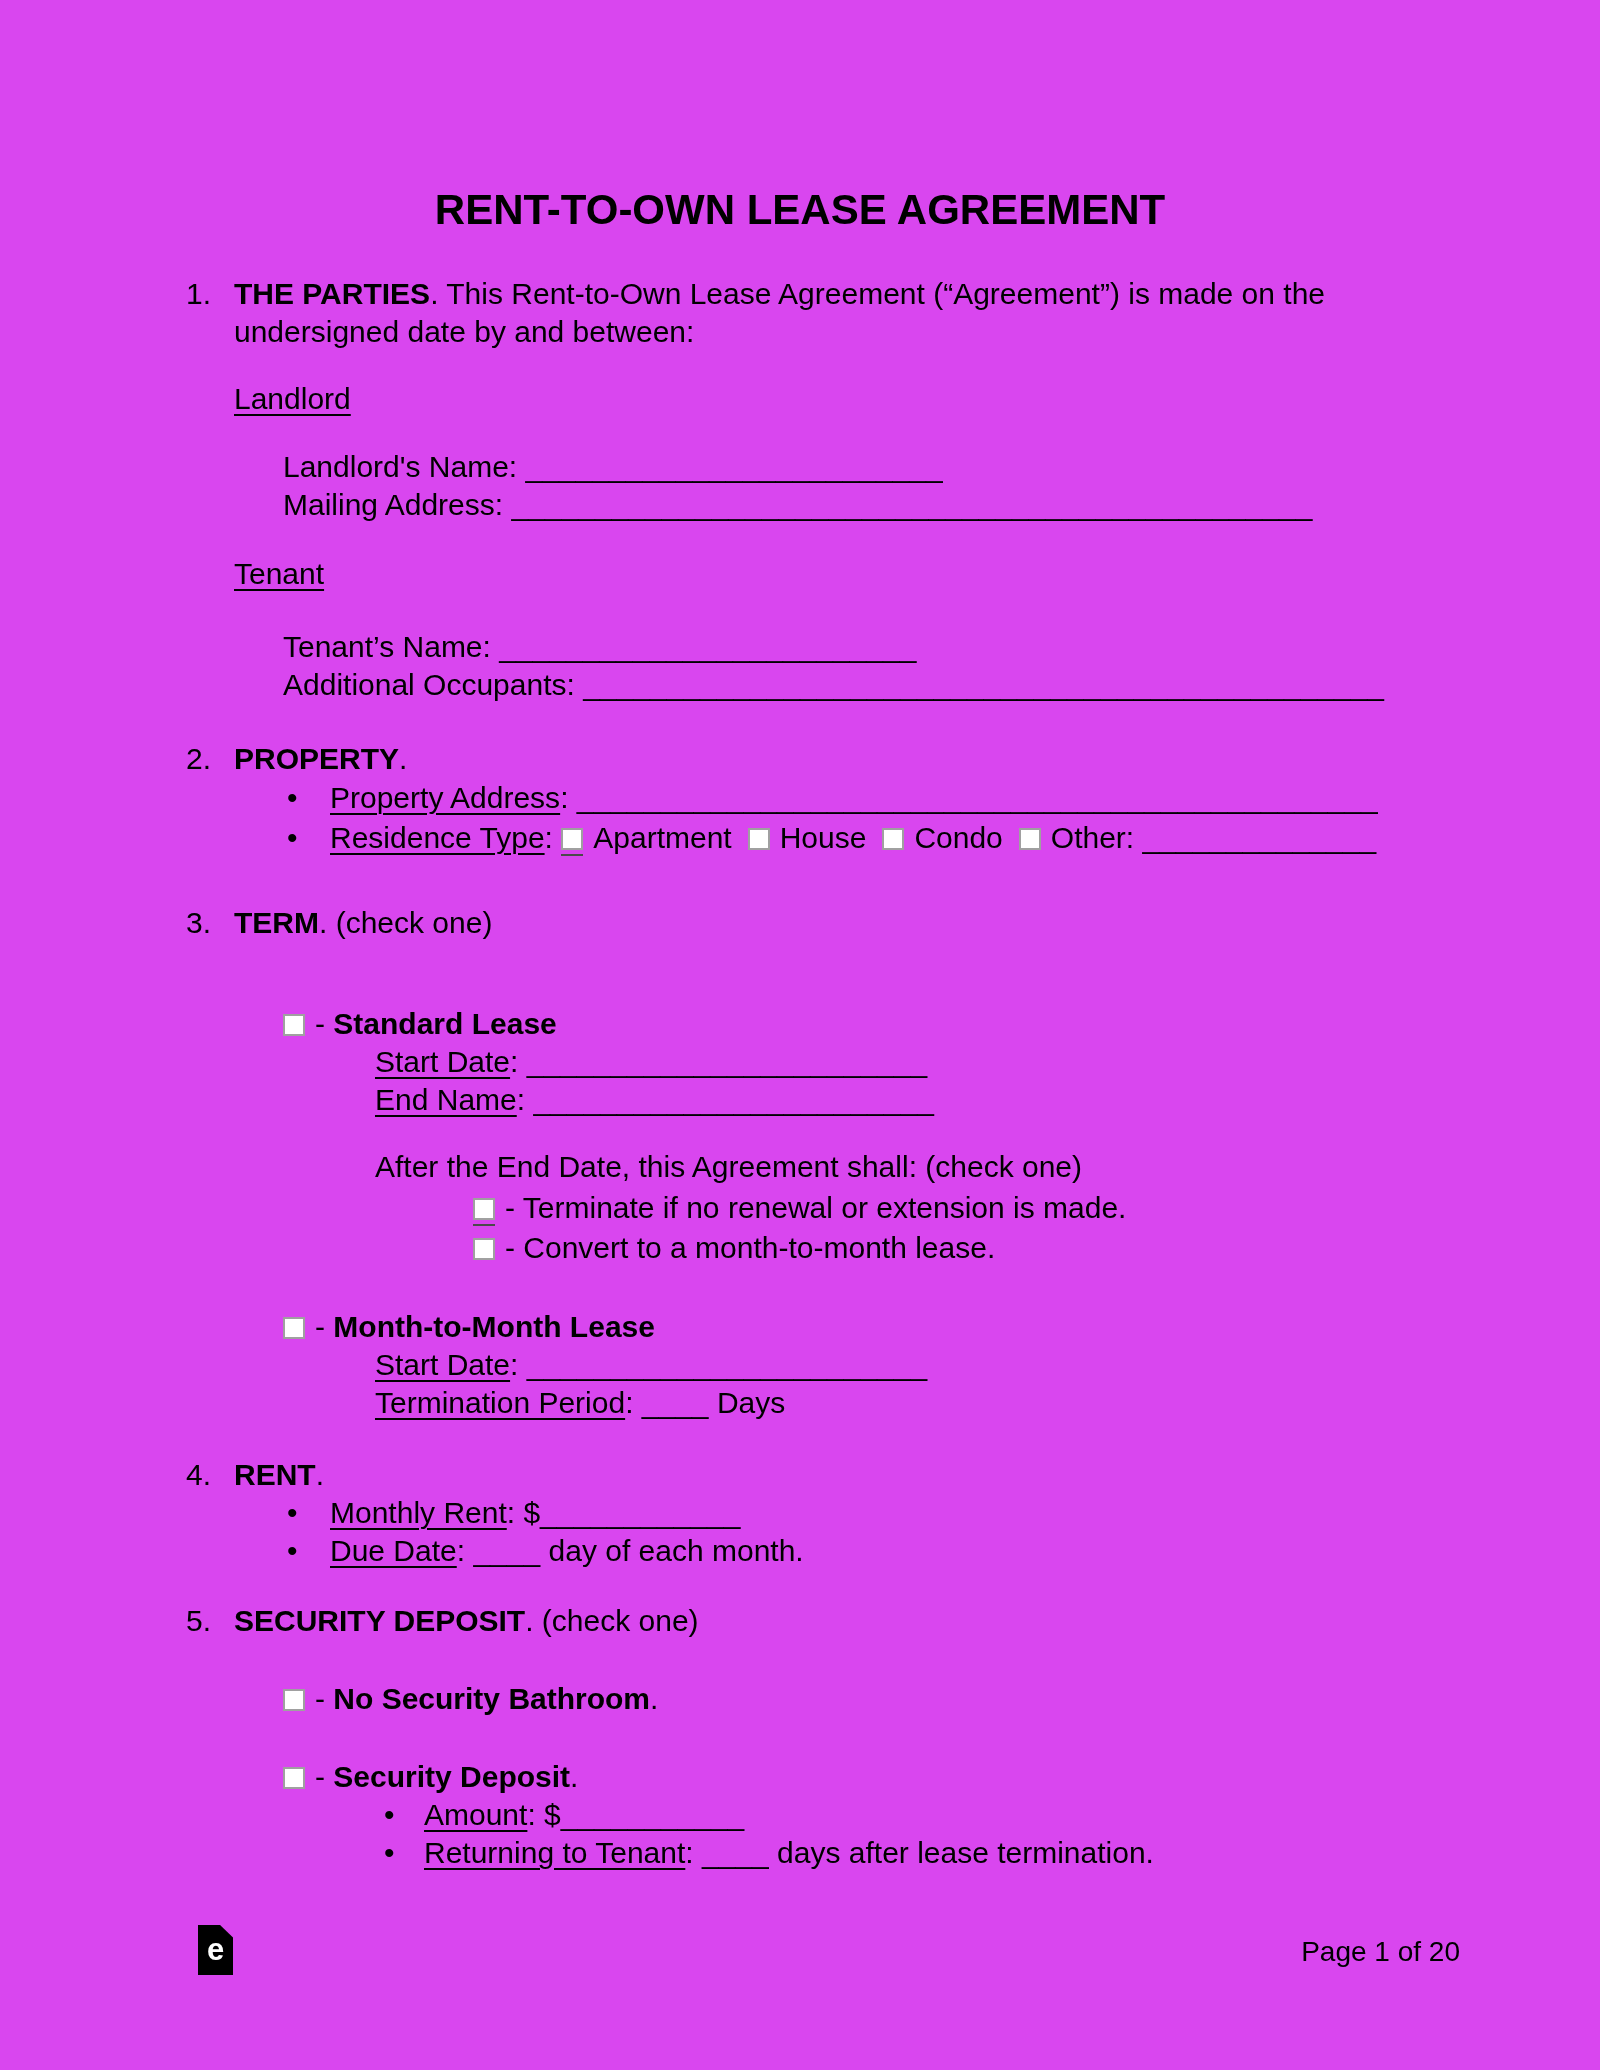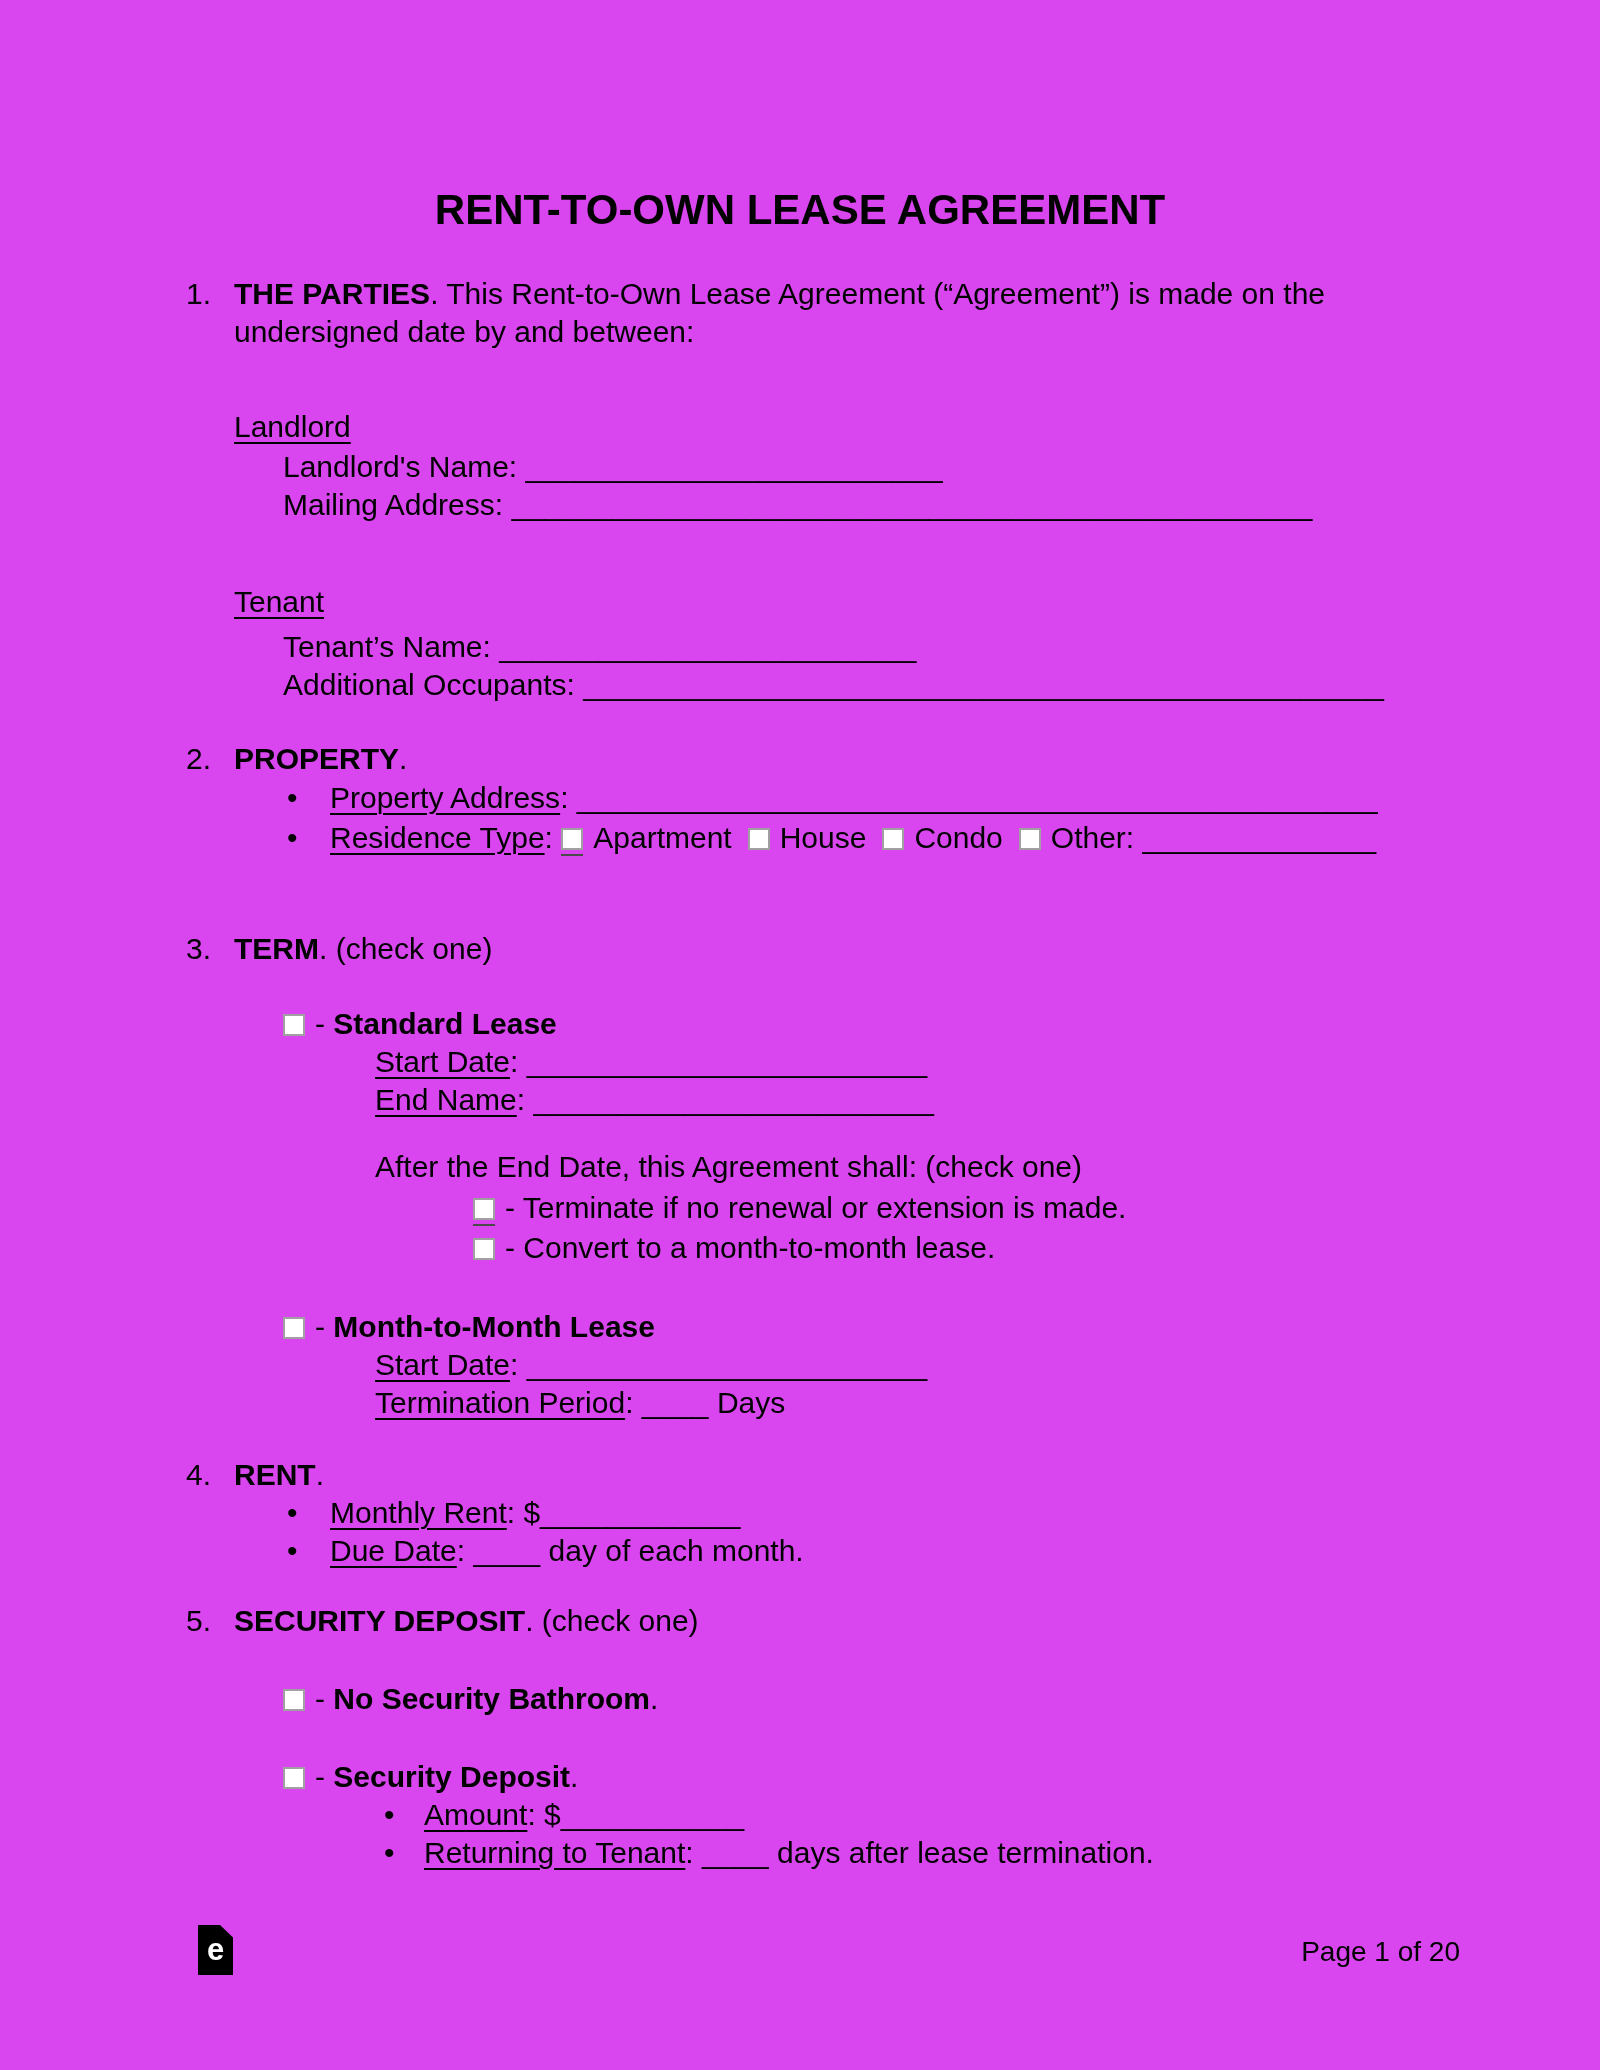--- a/index.html
+++ b/index.html
@@ -7,21 +7,21 @@
     position:relative;width:1600px;height:2070px;background:#d946ef;color:#000;
     font-family:Liberation Sans, sans-serif;
     font-size:30px;line-height:38px;overflow:hidden;
   }
   .abs{position:absolute;white-space:nowrap;}
   .doc-title{position:absolute;top:185px;left:0;width:1600px;text-align:center;
     font-size:42px;font-weight:bold;line-height:50px;white-space:nowrap;}
   .hang{position:absolute;white-space:normal;padding-left:48px;text-indent:-48px;}
   .num{display:inline-block;width:48px;text-indent:0;}
   .b{font-weight:bold;}
-  .ul{text-decoration:underline;text-decoration-thickness:2px;text-underline-offset:5px;margin-top:28px;}
+  .ul{text-decoration:underline;text-decoration-thickness:2px;text-underline-offset:5px;}
   .cb{display:inline-block;width:18px;height:18px;border:2px solid #a0a0a0;background:#fff;
     vertical-align:-2px;margin-right:10px;position:relative;}
   .cb.u::after{content:"";position:absolute;left:-2px;right:-2px;bottom:-8px;height:2px;background:#4a4a4a;}
   .cb.ml{margin-left:16px;}
   .dot{display:inline-block;width:43px;}
   .dot2{display:inline-block;width:40px;}
   .ml14{margin-left:14px;}
   .logo{position:absolute;left:198px;top:1925px;width:35px;height:50px;}
   .logo-shape{position:absolute;left:0;top:0;width:35px;height:50px;background:#000;
     -webkit-clip-path:polygon(0 0,63% 0,100% 25%,100% 100%,0 100%);
@@ -51,21 +51,21 @@
 
   <div class="abs" style="top:666px;left:283px"><span>Additional Occupants</span><span>: </span><span>________________________________________________</span></div>
 
   <div class="abs" style="top:740px;left:186px"><span class="num">2.</span><span class="b">PROPERTY</span><span>.</span></div>
 
   <div class="abs" style="top:778px;left:287px;line-height:40px"><span class="dot">•</span><span class="ul">Property Address</span><span>: </span><span>________________________________________________</span></div>
 
   <div class="abs" style="top:818px;left:287px;line-height:40px"><span class="dot">•</span><span class="ul">Residence Type</span><span>: </span><span class="cb u"></span><span>Apartment</span><span class="cb ml"></span><span>House</span><span class="cb ml"></span><span>Condo</span><span class="cb ml"></span><span>Other</span><span>: </span><span>______________</span></div>
 
 
-  <div class="abs" style="top:930px;left:186px"><span class="num">3.</span><span class="b">TERM</span><span>. (check one)</span></div>
+  <div class="abs" style="top:904px;left:186px"><span class="num">3.</span><span class="b">TERM</span><span>. (check one)</span></div>
 
   <div class="abs" style="top:1005px;left:283px"><span class="cb"></span><span>- </span><span class="b">Standard Lease</span></div>
 
   <div class="abs" style="top:1043px;left:375px"><span class="ul">Start Date</span><span>: </span><span>________________________</span></div>
 
   <div class="abs" style="top:1081px;left:375px"><span class="ul">End Name</span><span>: </span><span>________________________</span></div>
 
   <div class="abs" style="top:1148px;left:375px">After the End Date, this Agreement shall: (check one)</div>
 
   <div class="abs" style="top:1188px;left:473px;line-height:40px"><span class="cb u"></span><span>- </span><span>Terminate if no renewal or extension is made.</span></div>

